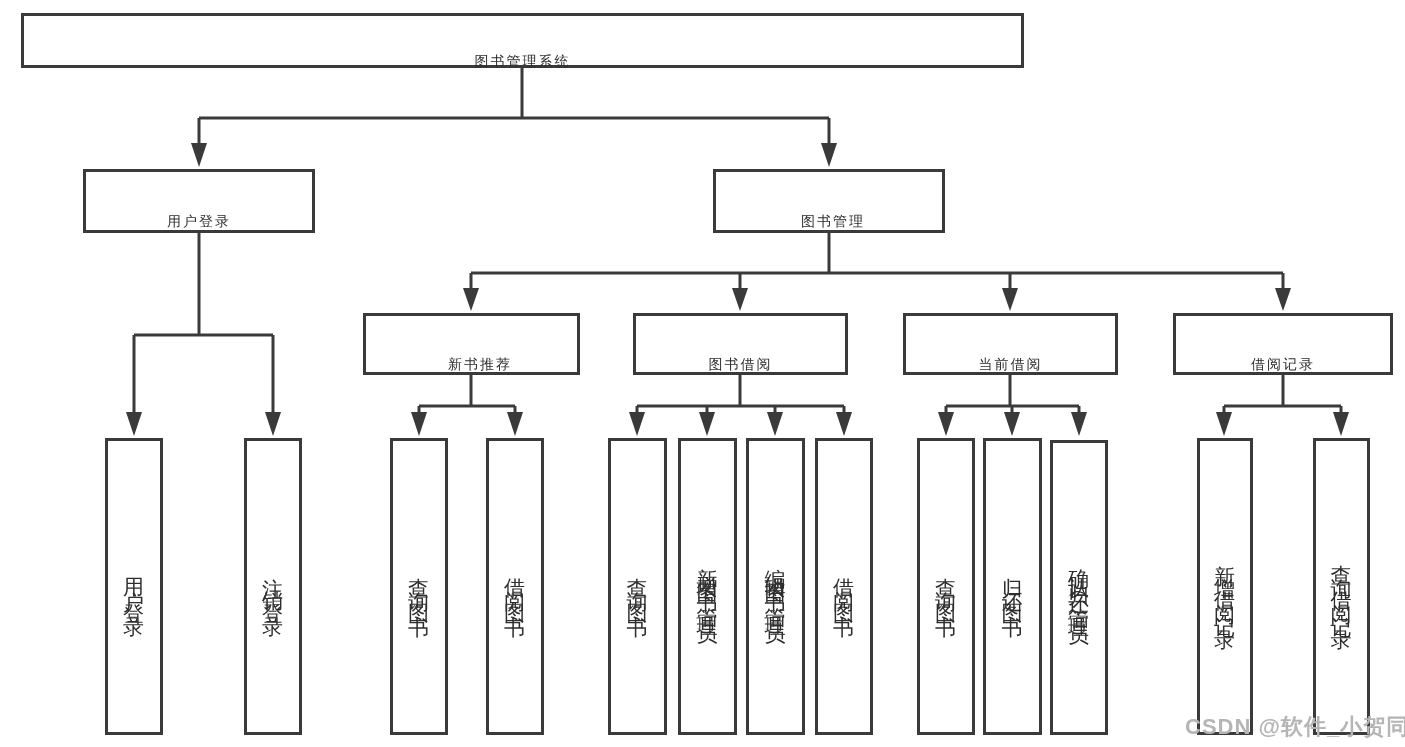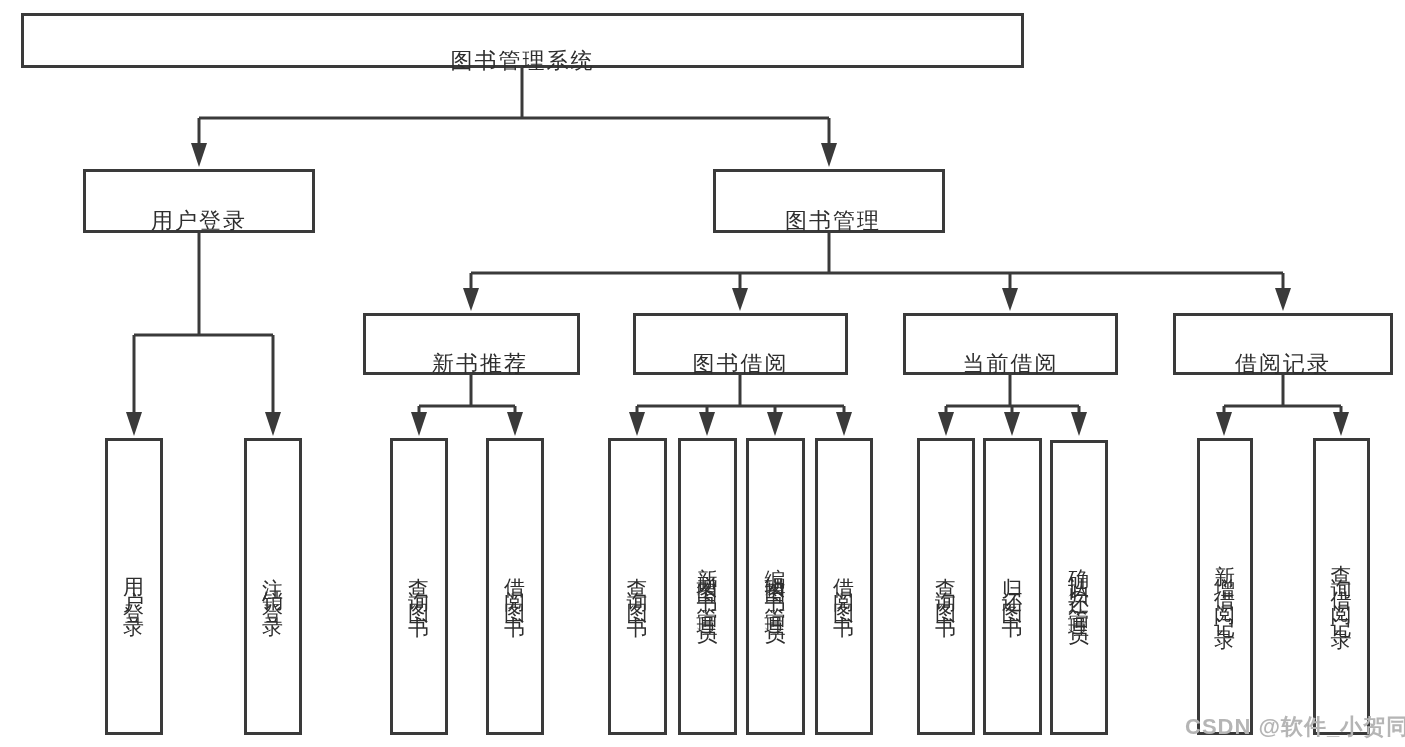--- a/index.html
+++ b/index.html
@@ -21,21 +21,21 @@
     box-sizing: border-box;
     background: #ffffff;
     border: 3px solid #3a3a3a;
     display: flex;
     align-items: center;
     justify-content: center;
     z-index: 2;
     color: #2e2e2e;
   }
   .node.h span {
-    font-size: 22px;
+    font-size: 14px;
     letter-spacing: 2px;
     white-space: nowrap;
     line-height: 1;
     margin-top: 40px;
   }
   .node.leaf span {
     writing-mode: vertical-rl;
     font-size: 21px;
     line-height: 1;
     letter-spacing: 13px;

